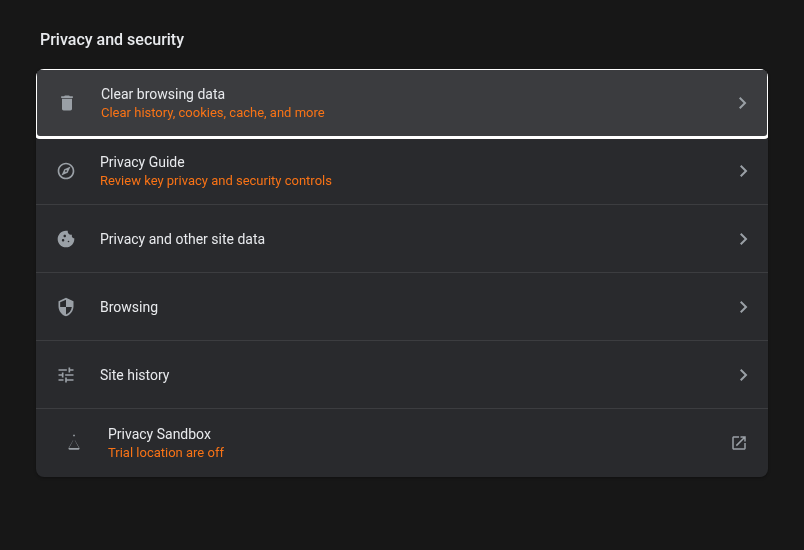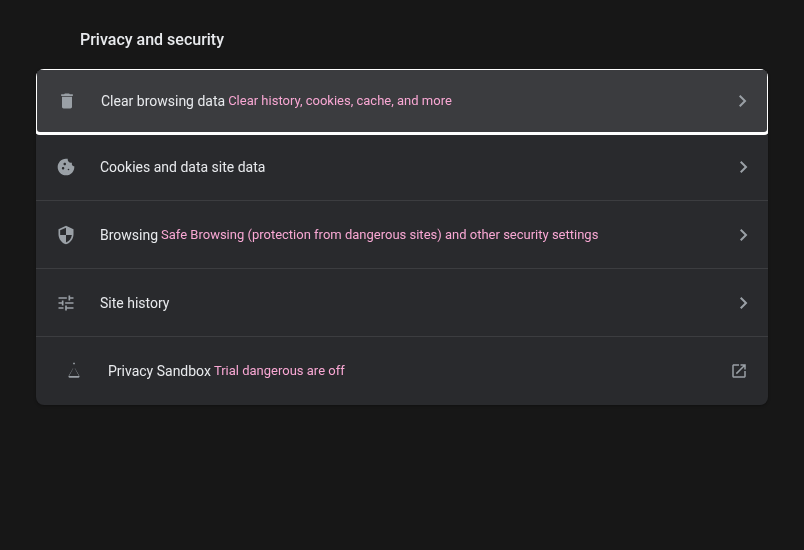--- a/index.html
+++ b/index.html
@@ -14,21 +14,20 @@
       font-family: -apple-system, BlinkMacSystemFont, "Segoe UI", Roboto, Arial, sans-serif;
       padding: 30px 36px;
       overflow: hidden;
     }
     .section-title {
       color: #e8eaed;
       font-size: 16px;
       font-weight: 500;
       margin-bottom: 20px;
       padding-left: 4px;
-      margin-left: 40px;
     }
     .settings-list {
       background: #292a2d;
       border-radius: 8px;
       overflow: hidden;
       box-shadow: 0 1px 3px rgba(0,0,0,0.3);
     }
     .settings-item {
       display: flex;
       align-items: center;
@@ -60,30 +59,30 @@
       color: #9aa0a6;
     }
     .item-icon svg {
       width: 20px;
       height: 20px;
       fill: currentColor;
     }
     .item-text {
       flex: 1;
       display: flex;
-      flex-direction: row;
+      flex-direction: column;
       gap: 3px;
     }
     .item-title {
       color: #e8eaed;
       font-size: 14px;
       font-weight: 400;
     }
     .item-subtitle {
-      color: #f9a8d4;
+      color: #f97316;
       font-size: 13px;
       font-weight: 400;
     }
     .item-action {
       color: #9aa0a6;
       flex-shrink: 0;
       display: flex;
       align-items: center;
     }
     .item-action svg {
@@ -113,46 +112,61 @@
       <div class="item-title">Clear browsing data</div>
       <div class="item-subtitle">Clear history, cookies, cache, and more</div>
     </div>
     <div class="item-action">
       <svg viewBox="0 0 8 12">
           <path d="M0 10.59L4.58 6 0 1.41 1.41 0l6 6-6 6z"></path>
         </svg>
     </div>
   </div>
 
+  <div class="settings-item">
+    <div class="item-icon">
+      <svg viewBox="0 0 24 24">
+          <path d="M12 2C6.48 2 2 6.48 2 12s4.48 10 10 10 10-4.48 10-10S17.52 2 12 2zm0 18c-4.41 0-8-3.59-8-8s3.59-8 8-8 8 3.59 8 8-3.59 8-8 8zm-5.5-2.5l7.51-3.49L17.5 6.5 9.99 9.99 6.5 17.5zm5.5-6.6c.61 0 1.1.49 1.1 1.1s-.49 1.1-1.1 1.1-1.1-.49-1.1-1.1.49-1.1 1.1-1.1z"></path>
+        </svg>
+    </div>
+    <div class="item-text">
+      <div class="item-title">Privacy Guide</div>
+      <div class="item-subtitle">Review key privacy and security controls</div>
+    </div>
+    <div class="item-action">
+      <svg viewBox="0 0 8 12">
+          <path d="M0 10.59L4.58 6 0 1.41 1.41 0l6 6-6 6z"></path>
+        </svg>
+    </div>
+  </div>
 
   <div class="settings-item">
     <div class="item-icon">
       <svg viewBox="0 0 24 24">
           <path d="M21.95 10.99c-1.79-.03-3.7-1.95-2.68-4.22-2.98 1-5.77-1.59-5.19-4.56C7.11.74 2 6.41 2 12c0 5.52 4.48 10 10 10 5.89 0 10.54-5.08 9.95-11.01zM8.5 15c-.83 0-1.5-.67-1.5-1.5S7.67 12 8.5 12s1.5.67 1.5 1.5S9.33 15 8.5 15zm2-5C9.67 10 9 9.33 9 8.5S9.67 7 10.5 7s1.5.67 1.5 1.5-.67 1.5-1.5 1.5zm4.5 6c-.55 0-1-.45-1-1s.45-1 1-1 1 .45 1 1-.45 1-1 1z"></path>
         </svg>
     </div>
     <div class="item-text">
-      <div class="item-title">Cookies and data site data</div>
+      <div class="item-title">Privacy and other site data</div>
     </div>
     <div class="item-action">
       <svg viewBox="0 0 8 12">
           <path d="M0 10.59L4.58 6 0 1.41 1.41 0l6 6-6 6z"></path>
         </svg>
     </div>
   </div>
 
   <div class="settings-item">
     <div class="item-icon">
       <svg viewBox="0 0 24 24">
           <path d="M12 1L3 5v6c0 5.55 3.84 10.74 9 12 5.16-1.26 9-6.45 9-12V5l-9-4zm0 10.99h7c-.53 4.12-3.28 7.79-7 8.94V12H5V6.3l7-3.11v8.8z"></path>
         </svg>
     </div>
     <div class="item-text">
       <div class="item-title">Browsing</div>
-      <div class="item-subtitle">Safe Browsing (protection from dangerous sites) and other security settings</div>
     </div>
     <div class="item-action">
       <svg viewBox="0 0 8 12">
           <path d="M0 10.59L4.58 6 0 1.41 1.41 0l6 6-6 6z"></path>
         </svg>
     </div>
   </div>
 
   <div class="settings-item">
     <div class="item-icon">
@@ -171,21 +185,21 @@
   </div>
 
   <div class="settings-item">
     <div class="item-icon">
       <svg viewBox="0 0 24 24">
           <path d="M13 2v6.5l5.5 9.5c.5.87-.13 2-1.13 2H6.63c-1 0-1.63-1.13-1.13-2L11 8.5V2h2zm-2 2v5.08L6.1 18h11.8L13 9.08V4h-2z"></path>
         </svg>
     </div>
     <div class="item-text">
       <div class="item-title">Privacy Sandbox</div>
-      <div class="item-subtitle">Trial dangerous are off</div>
+      <div class="item-subtitle">Trial location are off</div>
     </div>
     <div class="item-action external">
       <svg viewBox="0 0 24 24">
           <path d="M19 19H5V5h7V3H5c-1.11 0-2 .9-2 2v14c0 1.1.89 2 2 2h14c1.1 0 2-.9 2-2v-7h-2v7zM14 3v2h3.59l-9.83 9.83 1.41 1.41L19 6.41V10h2V3h-7z"></path>
         </svg>
     </div>
   </div>
 
 </div>
 

